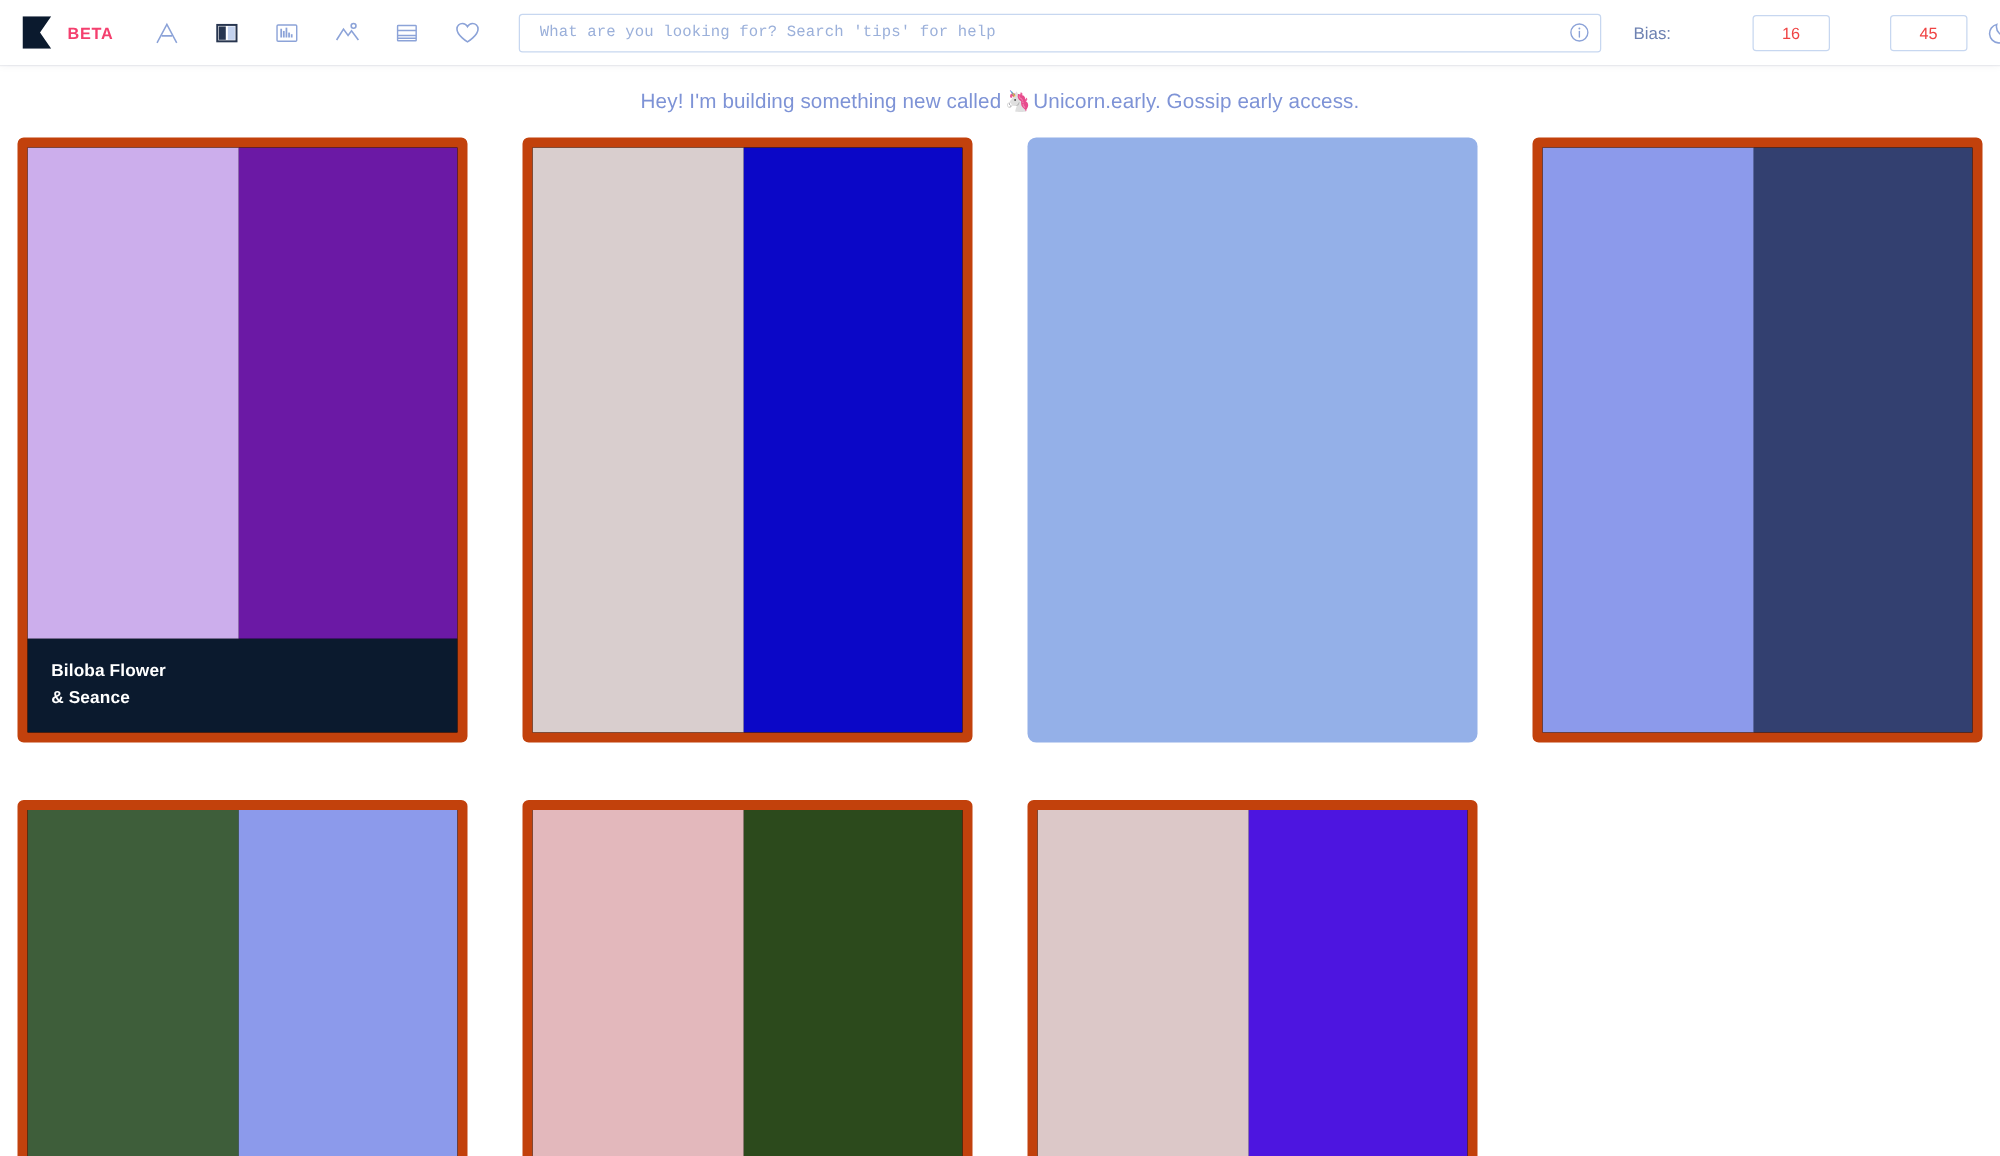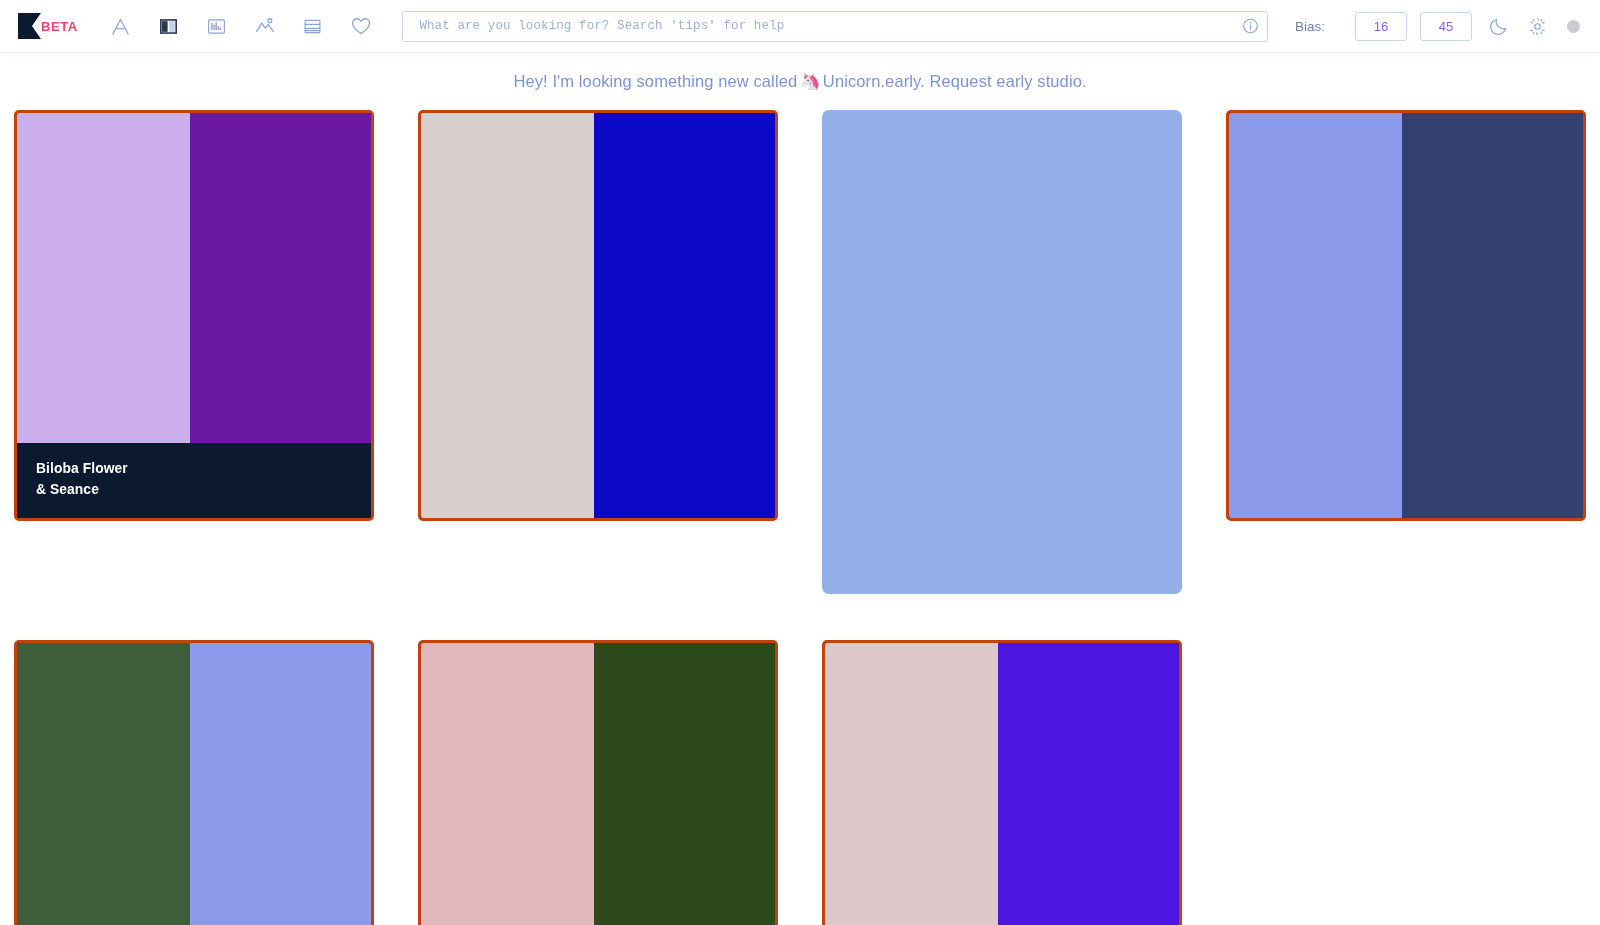--- a/index.html
+++ b/index.html
@@ -21,20 +21,21 @@
     background: #ffffff;
     box-shadow: 0 1px 0 rgba(17, 34, 68, 0.07), 0 2px 6px rgba(17, 34, 68, 0.035);
     position: relative;
     z-index: 10;
     padding: 0 14px 0 18px;
   }
 
   .brand {
     display: flex;
     align-items: center;
+    gap: 13px;
     flex: 0 0 auto;
   }
 
   .logo-mark {
     width: 23px;
     height: 26px;
     flex: 0 0 auto;
   }
 
   .beta-badge {
@@ -113,30 +114,31 @@
   }
 
   .bias-label {
     font-size: 13.5px;
     color: #6E82B2;
     margin-right: 17px;
     white-space: nowrap;
   }
 
   .bias-input {
-    width: 52px;
+    width: 62px;
     height: 29px;
     border: 1px solid #C7D7F0;
     border-radius: 3px;
     text-align: center;
     font-family: "Liberation Sans", sans-serif;
     font-size: 13px;
-    color: #8b5cf6;
+    color: #ef4444;
     outline: none;
     background: #fff;
+    margin-left: 35px;
   }
 
   .hdr-icon {
     width: 26px;
     height: 26px;
     display: flex;
     align-items: center;
     justify-content: center;
     color: #8CA3D8;
     cursor: pointer;
@@ -167,22 +169,22 @@
 
   
   .grid {
     padding: 0 14px;
     display: grid;
     grid-template-columns: repeat(4, 1fr);
     gap: 46px 44px;
   }
 
   .card {
-    height: 411px;
-    border: 3px solid #c2410c;
+    height: 484px;
+    border: 8px solid #c2410c;
     border-radius: 5px;
     background: #000000;
     display: flex;
     flex-direction: column;
     overflow: hidden;
     cursor: pointer;
   }
 
   .swatches {
     flex: 1 1 auto;
@@ -297,25 +299,25 @@
       <svg viewBox="0 0 24 24" width="21" height="21" fill="none" stroke="currentColor" stroke-width="1.3">
         <circle cx="12" cy="12" r="3.1"></circle>
         <path d="M12 2.6 L13.4 5.2 M12 21.4 L10.6 18.8 M20.1 7.3 L17.3 7.8 M3.9 16.7 L6.7 16.2 M20.1 16.7 L17.3 16.2 M3.9 7.3 L6.7 7.8 M16.9 3.6 L15.8 6.3 M7.1 20.4 L8.2 17.7 M16.9 20.4 L15.8 17.7 M7.1 3.6 L8.2 6.3"></path>
       </svg>
     </span>
     <span class="avatar-dot"></span>
   </div>
 </div>
 
 <div class="announce">
-  <span>Hey! I'm looking something new called</span>
+  <span>Hey! I'm building something new called</span>
   <span class="uni">🦄</span>
   <a href="#">Unicorn.early.</a>
   <span>&nbsp;</span>
-  <a href="#">Request early studio.</a>
+  <a href="#">Gossip early access.</a>
 </div>
 
 <div class="grid">
 
   <div class="card">
     <div class="swatches">
       <div class="swatch left" style="background: rgb(204, 174, 236);"></div>
       <div class="swatch right" style="background: rgb(107, 25, 165);"></div>
     </div>
     <div class="card-footer">

